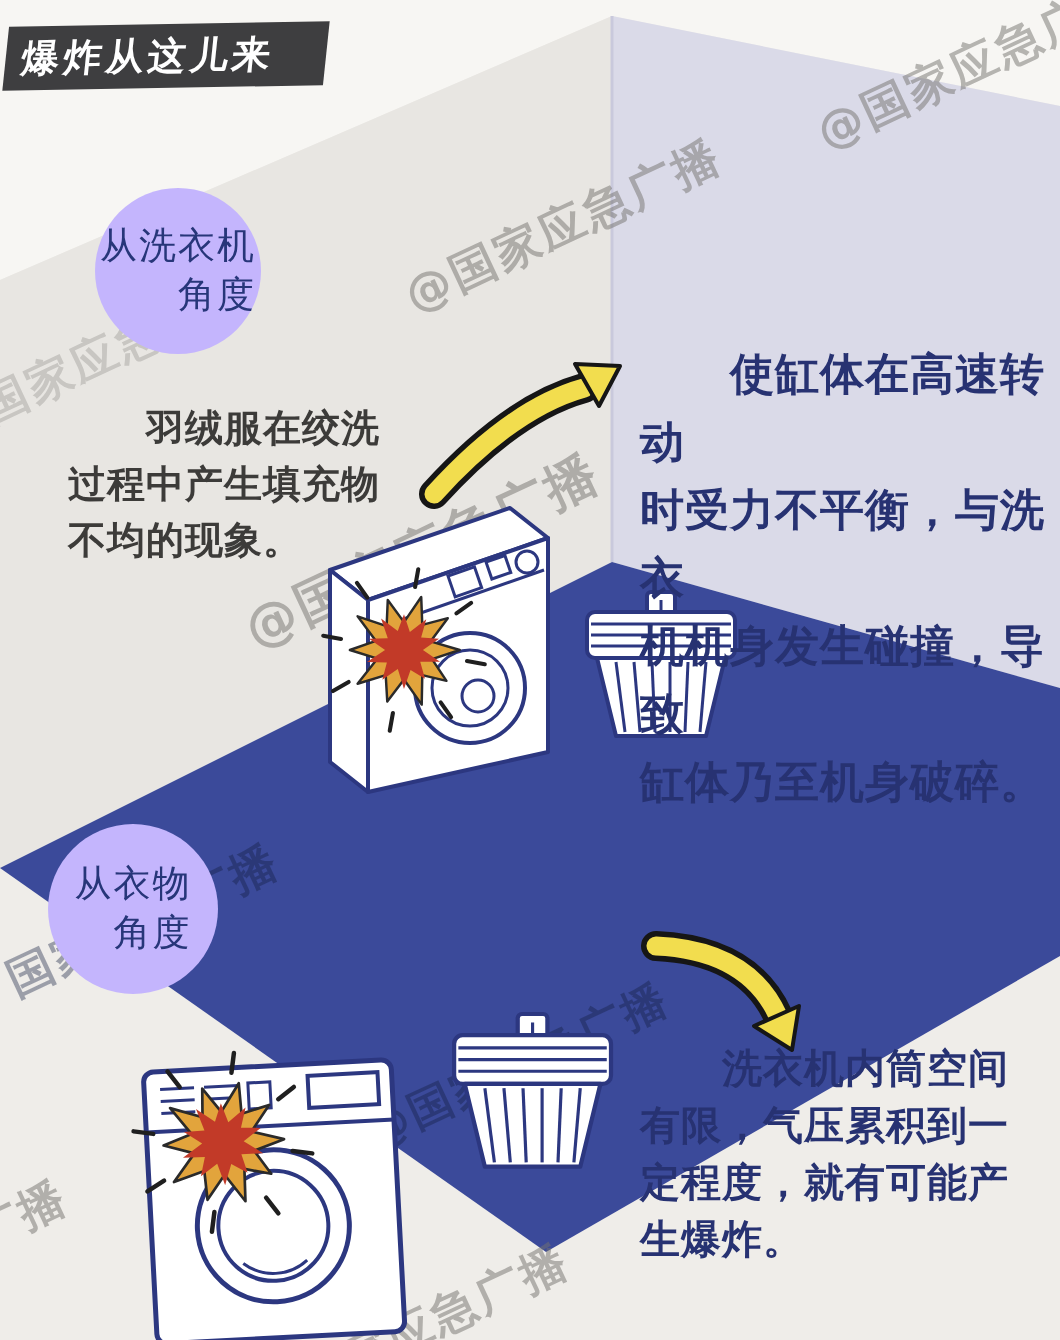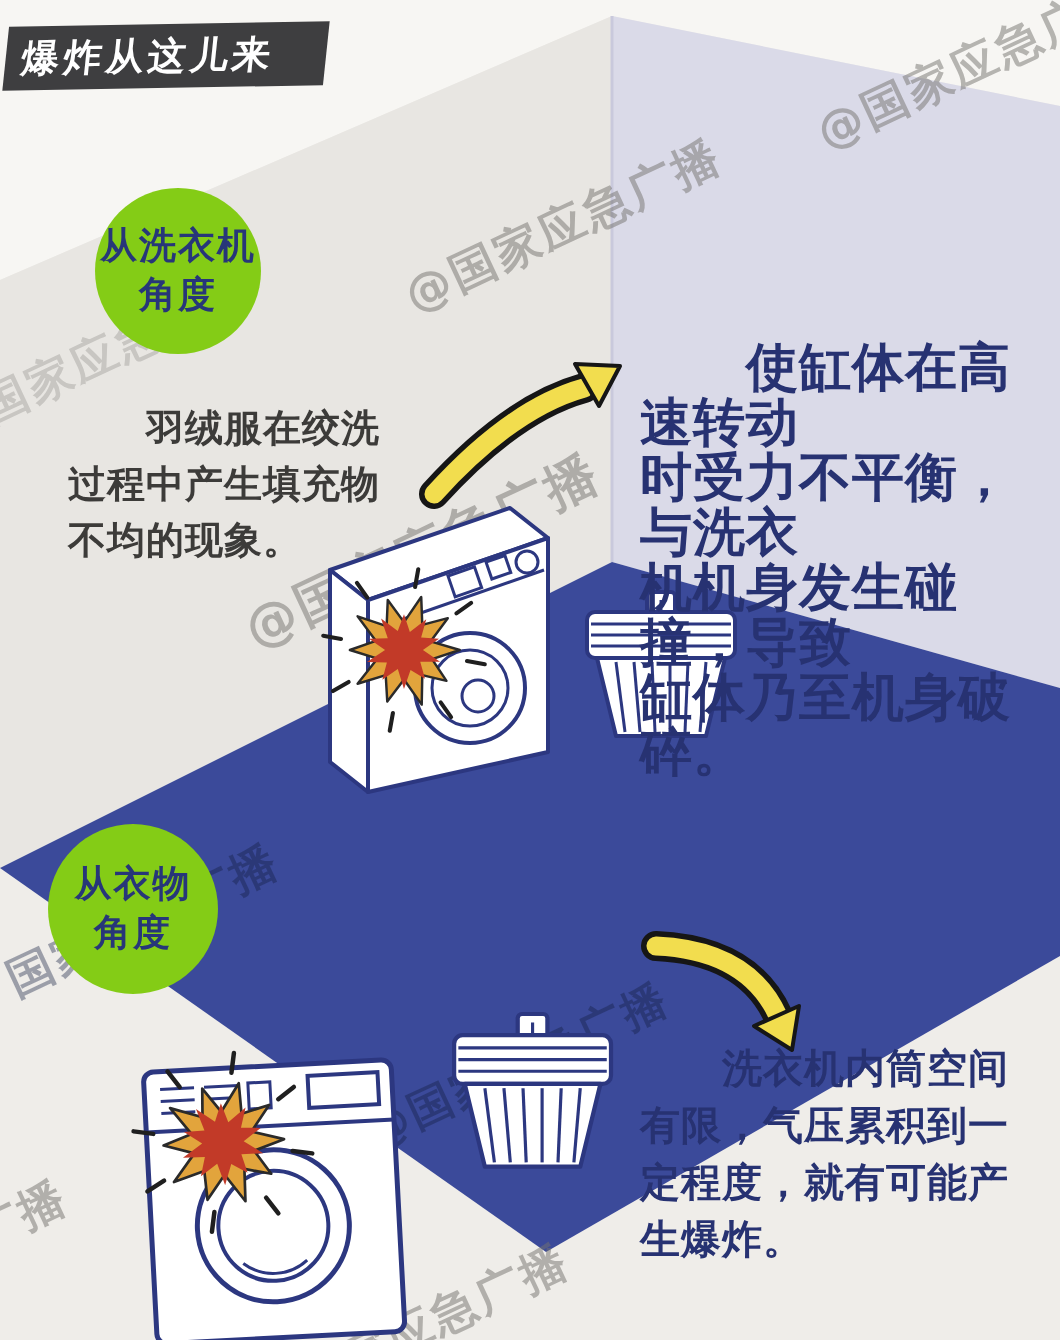--- a/index.html
+++ b/index.html
@@ -36,43 +36,43 @@
     display: flex;
     align-items: center;
     padding-left: 16px;
     transform: skewX(-7deg) rotate(-1deg);
     font-weight: 700;
   }
 
   .badge {
     position: absolute;
     border-radius: 50%;
-    background: #84cc16;
+    background: #c4b5fd;
     color: #273679;
     display: flex;
     align-items: center;
     justify-content: center;
-    text-align: center;
+    text-align: right;
     white-space: pre-line;
     font-size: 37px;
     line-height: 1.32;
-    font-weight: 700;
+    font-weight: 400;
     letter-spacing: 2px;
   }
   #badge-machine { left: 95px;  top: 188px; width: 166px; height: 166px; }
   #badge-clothes { left: 48px;  top: 824px; width: 170px; height: 170px; }
 
   .para {
     position: absolute;
     white-space: pre-line;
     letter-spacing: 1px;
     font-weight: 700;
   }
   #para-machine-cause  { left: 68px;  top: 400px;  width: 360px; font-size: 38px; line-height: 56px; color: #3c3b39; }
-  #para-machine-result { left: 640px; top: 340px;  width: 408px; font-size: 52px; line-height: 55px; color: #273272; }
+  #para-machine-result { left: 640px; top: 340px;  width: 408px; font-size: 44px; line-height: 68px; color: #273272; }
   #para-clothes-cause  { left: 246px; top: 834px;  width: 446px; font-size: 39px; line-height: 56px; color: #ffffff; }
   #para-clothes-result { left: 640px; top: 1040px; width: 408px; font-size: 40px; line-height: 57px; color: #273272; }
 </style>
 </head>
 <body>
 
 <div class="stage">
 
   <svg class="layer" width="1060" height="1340" viewBox="0 0 1060 1340">
     <polygon points="0,0 612,0 612,16 0,280" fill="#f7f6f3"></polygon>

